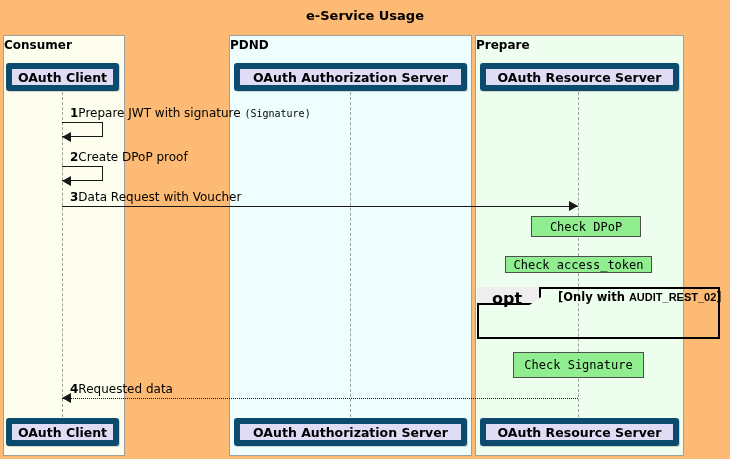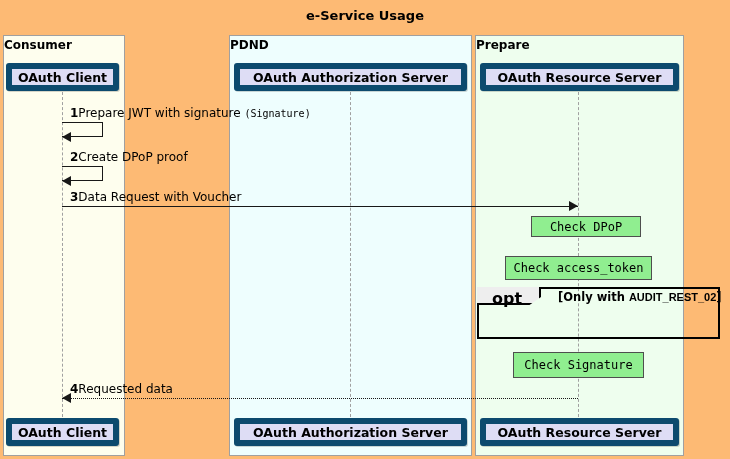--- a/index.html
+++ b/index.html
@@ -236,21 +236,21 @@
   <div class="msg-label" style="left:70px; top:190px;">
     <span class="msg-num">3</span><span>Data Request with Voucher</span>
   </div>
   <div class="arrow-line" style="left:62px; top:206px; width:516px;"></div>
   <div class="arrow-head right" style="left:569px; top:201px;"></div>
 
   <div class="note-box" style="left:531px; top:216px; width:110px; height:21px;">
     <span>Check DPoP</span>
   </div>
 
-  <div class="note-box" style="left:505px; top:256px; width:147px; height:24px;">
+  <div class="note-box" style="left:505px; top:256px; width:147px; height:17px;">
     <span>Check access_token</span>
   </div>
 
   <div class="frag-box" style="left:477px; top:287px; width:243px; height:52px;"></div>
   <div class="frag-tab" style="left:477px; top:287px; width:64px; height:18px;
               clip-path: polygon(0 0, 100% 0, 100% 55%, 82% 100%, 0 100%);"></div>
   <div class="frag-tab-label" style="left:492px; top:289px;">opt</div>
   <div class="frag-cond" style="left:558px; top:290px;">
     <span>[Only with </span><span class="mono">AUDIT_REST_02</span><span>]</span>
   </div>

